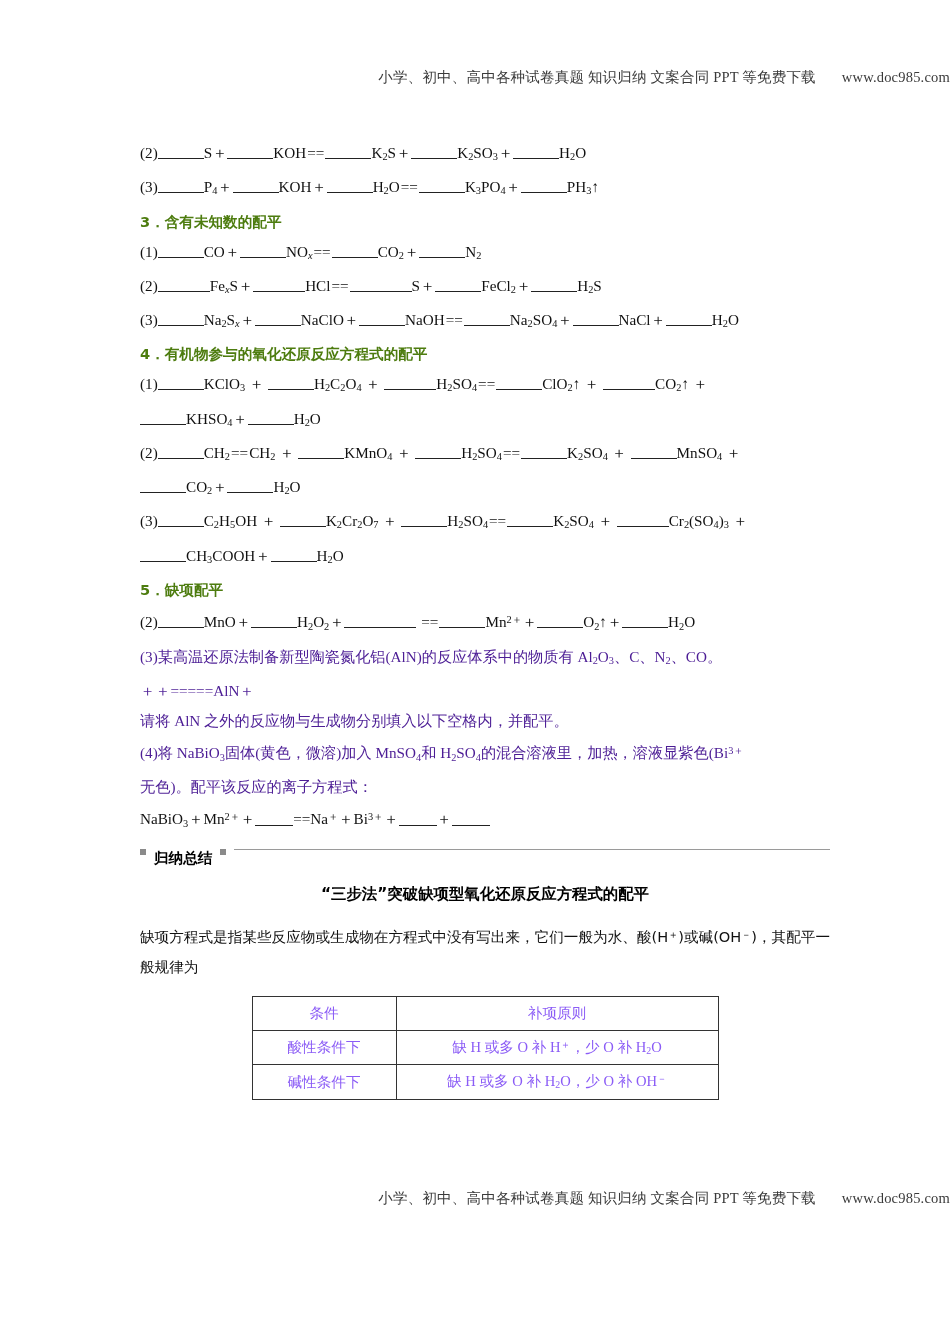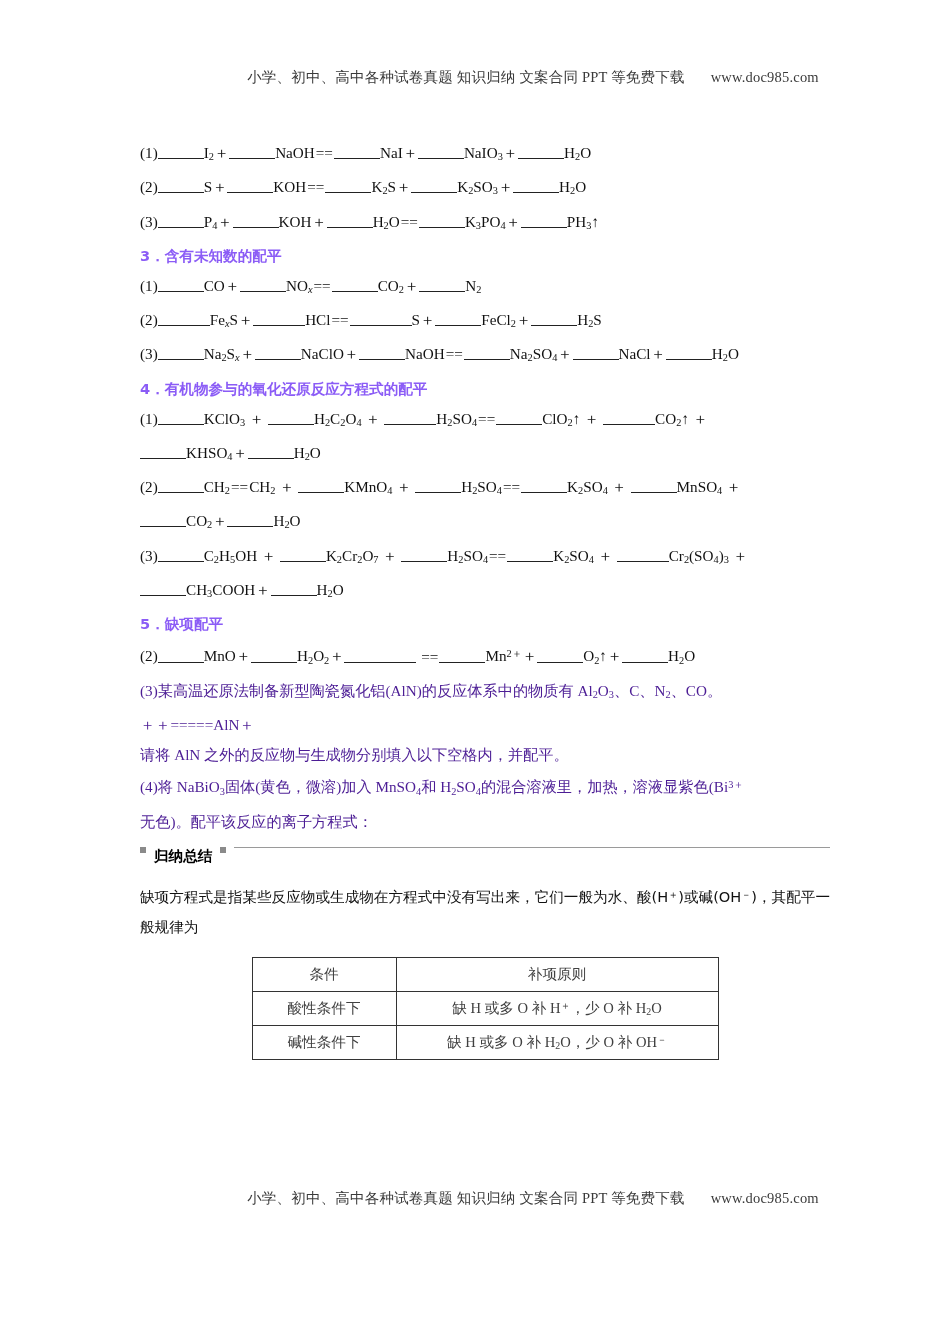--- a/index.html
+++ b/index.html
@@ -14,21 +14,21 @@
     overflow: hidden;
   }
   .page {
     position: absolute;
     left: 0; top: 0;
     width: 950px; height: 1344px;
   }
   .runhead, .runfoot {
     position: absolute;
     left: 0; right: 0;
-    text-align: center;
+    text-align: right;
     padding-left: 116px;
     font-size: 14.5px;
     color: #3a3a3a;
     letter-spacing: 0.2px;
     white-space: nowrap;
   }
   .runhead { top: 68px; }
   .runfoot { top: 1189px; }
   .runhead .url, .runfoot .url {
     font-family: "Liberation Serif", serif;
@@ -49,21 +49,21 @@
     color: #111;
     margin: 0;
   }
   .eq.wrap { white-space: normal; }
 
   .sec-head {
     font-family: "DejaVu Sans", "Liberation Sans", sans-serif;
     font-weight: bold;
     font-size: 14.6px;
     line-height: 30px;
-    color: #8b5cf6;
+    color: #4d7c0f;
     margin: 0;
   }
 
   .para {
     font-size: 15.2px;
     line-height: 30px;
     color: #4c1d95;
     margin: 0;
     text-align: justify;
   }
@@ -136,41 +136,38 @@
     border-collapse: collapse;
     margin: 12px auto 0 auto;
     width: 466px;
     table-layout: fixed;
   }
   table.rules td {
     border: 1px solid #333;
     padding: 7px 4px;
     text-align: center;
     font-size: 14.6px;
-    color: #404040;
+    color: #8b5cf6;
     font-family: "Liberation Serif", serif;
     height: 32px;
   }
   table.rules td.c1 { width: 144px; }
   table.rules td.c2 { width: 322px; }
 </style>
 </head>
 <body>
 
 <div class="page">
 
   <div class="runhead">
     <span>小学、初中、高中各种试卷真题  知识归纳  文案合同  PPT 等免费下载</span><span class="url">www.doc985.com</span>
   </div>
 
   <div class="content">
 
-    <p class="eq">
-      <span>(1)</span><span class="bl w1"></span>I<sub>2</sub>＋<span class="bl w1"></span>NaOH<span class="dbl">==</span><span class="bl w1"></span>NaI＋<span class="bl w1"></span>NaIO<sub>3</sub>＋<span class="bl w1"></span>H<sub>2</sub>O
-    </p>
 
     <p class="eq">
       <span>(2)</span><span class="bl w1"></span>S＋<span class="bl w1"></span>KOH<span class="dbl">==</span><span class="bl w1"></span>K<sub>2</sub>S＋<span class="bl w1"></span>K<sub>2</sub>SO<sub>3</sub>＋<span class="bl w1"></span>H<sub>2</sub>O
     </p>
 
     <p class="eq">
       <span>(3)</span><span class="bl w1"></span>P<sub>4</sub>＋<span class="bl w1"></span>KOH＋<span class="bl w1"></span>H<sub>2</sub>O<span class="dbl">==</span><span class="bl w1"></span>K<sub>3</sub>PO<sub>4</sub>＋<span class="bl w1"></span>PH<sub>3</sub>↑
     </p>
 
     <p class="sec-head">3．含有未知数的配平</p>
@@ -216,28 +213,32 @@
     </p>
     <p class="para">
       <span>＋</span><span>＋</span><span>=====</span><span>AlN＋</span>
     </p>
     <p class="para">请将 AlN 之外的反应物与生成物分别填入以下空格内，并配平。</p>
 
     <p class="para">
       <span>(4)将 NaBiO</span><sub>3</sub><span>固体(黄色，微溶)加入 MnSO</span><sub>4</sub><span>和 H</span><sub>2</sub><span>SO</span><sub>4</sub><span>的混合溶液里，加热，溶液显紫色(Bi</span><sup>3＋</sup>
     </p>
     <p class="para">无色)。配平该反应的离子方程式：</p>
+    <p class="eq">
+      <span>NaBiO</span><sub>3</sub><span>＋Mn</span><sup>2＋</sup><span>＋</span><span class="bl w4"></span><span>==Na</span><sup>＋</sup><span>＋Bi</span><sup>3＋</sup><span>＋</span><span class="bl w4"></span><span>＋</span><span class="bl w4"></span>
+    </p>
 
     <div class="banner">
       <span class="sq"></span>
       <span class="btitle">归纳总结</span>
       <span class="sq"></span>
       <span class="rule"></span>
     </div>
 
+    <p class="summary-title">“三步法”突破缺项型氧化还原反应方程式的配平</p>
 
     <p class="summary-body">
       <span>缺项方程式是指某些反应物或生成物在方程式中没有写出来，它们一般为水、酸(H</span><sup class="sf">＋</sup><span>)或碱(OH</span><sup class="sf">－</sup><span>)，其配平一般规律为</span>
     </p>
 
     <table class="rules">
       <tbody>
         <tr>
           <td class="c1">条件</td>
           <td class="c2">补项原则</td>

